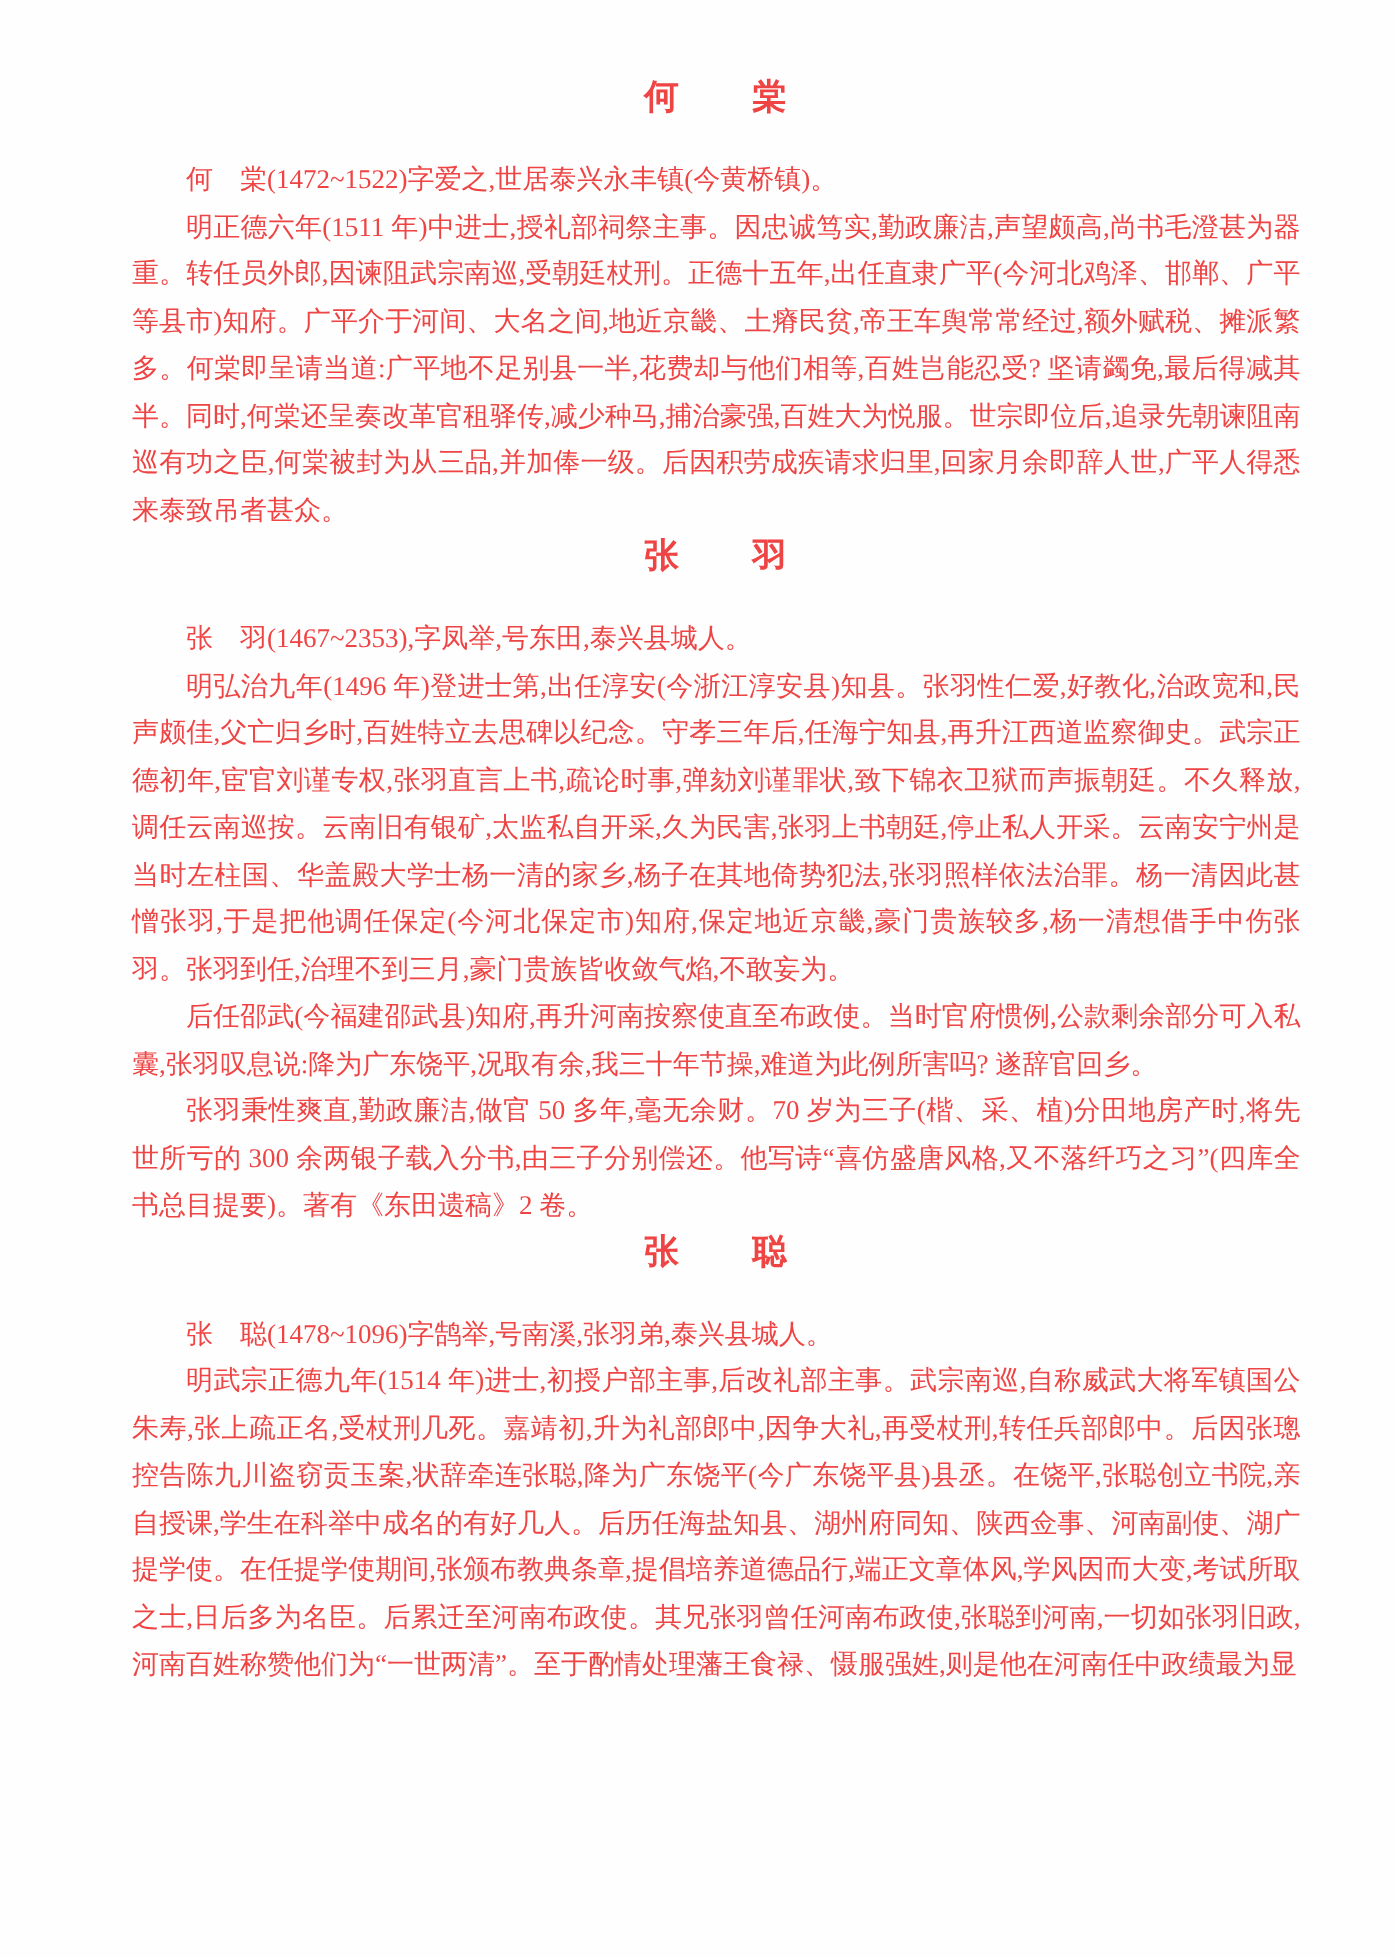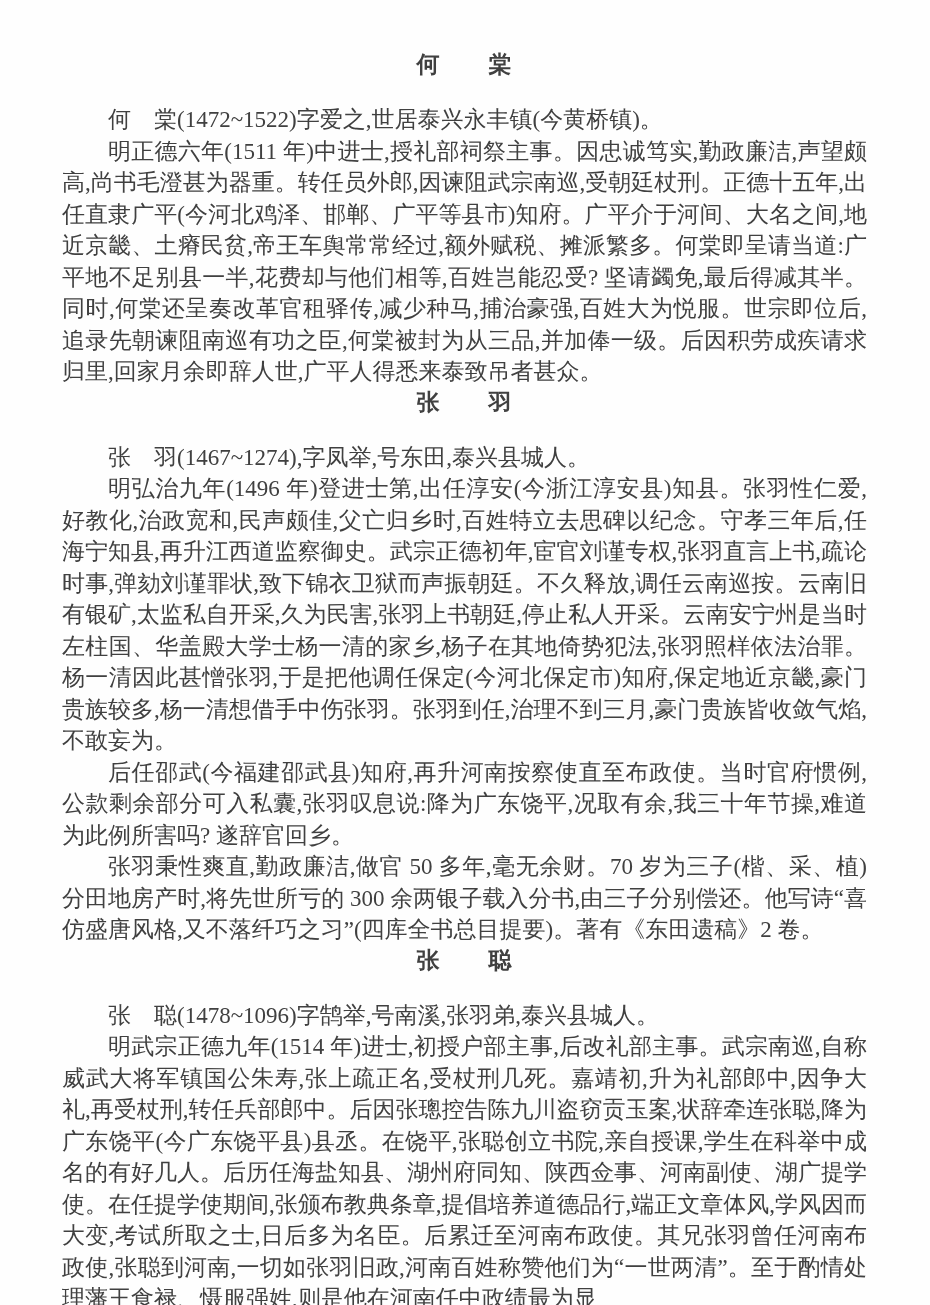--- a/index.html
+++ b/index.html
@@ -9,58 +9,58 @@
   }
   body {
     width: 930px;
     height: 1305px;
     overflow: hidden;
   }
   .page {
     box-sizing: border-box;
     width: 930px;
     height: 1305px;
-    padding: 50px 63px 40px 62px;
+    padding: 50px 63px 40px 88px;
     background: #fefefe;
-    color: #404040;
+    color: #ef4444;
     font-family: "Liberation Serif", "DejaVu Serif", serif;
   }
   .section-title {
     text-align: center;
     font-size: 23px;
     font-weight: bold;
     letter-spacing: 1px;
     margin: 0 0 24px 0;
     line-height: 30px;
   }
   .section + .section .section-title {
   }
   .section p {
     margin: 0;
-    font-size: 23px;
+    font-size: 18px;
     line-height: 31.5px;
     text-align: justify;
     text-indent: 2em;
     word-break: break-all;
   }
 </style>
 </head>
 <body>
 
 <div class="page">
 
   <div class="section">
     <h2 class="section-title">何　　棠</h2>
     <p>何　棠(1472~1522)字爱之,世居泰兴永丰镇(今黄桥镇)。</p>
     <p>明正德六年(1511 年)中进士,授礼部祠祭主事。因忠诚笃实,勤政廉洁,声望颇高,尚书毛澄甚为器重。转任员外郎,因谏阻武宗南巡,受朝廷杖刑。正德十五年,出任直隶广平(今河北鸡泽、邯郸、广平等县市)知府。广平介于河间、大名之间,地近京畿、土瘠民贫,帝王车舆常常经过,额外赋税、摊派繁多。何棠即呈请当道:广平地不足别县一半,花费却与他们相等,百姓岂能忍受? 坚请蠲免,最后得减其半。同时,何棠还呈奏改革官租驿传,减少种马,捕治豪强,百姓大为悦服。世宗即位后,追录先朝谏阻南巡有功之臣,何棠被封为从三品,并加俸一级。后因积劳成疾请求归里,回家月余即辞人世,广平人得悉来泰致吊者甚众。</p>
   </div>
 
   <div class="section">
     <h2 class="section-title">张　　羽</h2>
-    <p>张　羽(1467~1274),字凤举,号东田,泰兴县城人。</p>
+    <p>张　羽(1467~2353),字凤举,号东田,泰兴县城人。</p>
     <p>明弘治九年(1496 年)登进士第,出任淳安(今浙江淳安县)知县。张羽性仁爱,好教化,治政宽和,民声颇佳,父亡归乡时,百姓特立去思碑以纪念。守孝三年后,任海宁知县,再升江西道监察御史。武宗正德初年,宦官刘谨专权,张羽直言上书,疏论时事,弹劾刘谨罪状,致下锦衣卫狱而声振朝廷。不久释放,调任云南巡按。云南旧有银矿,太监私自开采,久为民害,张羽上书朝廷,停止私人开采。云南安宁州是当时左柱国、华盖殿大学士杨一清的家乡,杨子在其地倚势犯法,张羽照样依法治罪。杨一清因此甚憎张羽,于是把他调任保定(今河北保定市)知府,保定地近京畿,豪门贵族较多,杨一清想借手中伤张羽。张羽到任,治理不到三月,豪门贵族皆收敛气焰,不敢妄为。</p>
     <p>后任邵武(今福建邵武县)知府,再升河南按察使直至布政使。当时官府惯例,公款剩余部分可入私囊,张羽叹息说:降为广东饶平,况取有余,我三十年节操,难道为此例所害吗? 遂辞官回乡。</p>
     <p>张羽秉性爽直,勤政廉洁,做官 50 多年,毫无余财。70 岁为三子(楷、采、植)分田地房产时,将先世所亏的 300 余两银子载入分书,由三子分别偿还。他写诗“喜仿盛唐风格,又不落纤巧之习”(四库全书总目提要)。著有《东田遗稿》2 卷。</p>
   </div>
 
   <div class="section">
     <h2 class="section-title">张　　聪</h2>
     <p>张　聪(1478~1096)字鹄举,号南溪,张羽弟,泰兴县城人。</p>
     <p>明武宗正德九年(1514 年)进士,初授户部主事,后改礼部主事。武宗南巡,自称威武大将军镇国公朱寿,张上疏正名,受杖刑几死。嘉靖初,升为礼部郎中,因争大礼,再受杖刑,转任兵部郎中。后因张璁控告陈九川盗窃贡玉案,状辞牵连张聪,降为广东饶平(今广东饶平县)县丞。在饶平,张聪创立书院,亲自授课,学生在科举中成名的有好几人。后历任海盐知县、湖州府同知、陕西佥事、河南副使、湖广提学使。在任提学使期间,张颁布教典条章,提倡培养道德品行,端正文章体风,学风因而大变,考试所取之士,日后多为名臣。后累迁至河南布政使。其兄张羽曾任河南布政使,张聪到河南,一切如张羽旧政,河南百姓称赞他们为“一世两清”。至于酌情处理藩王食禄、慑服强姓,则是他在河南任中政绩最为显</p>
   </div>

